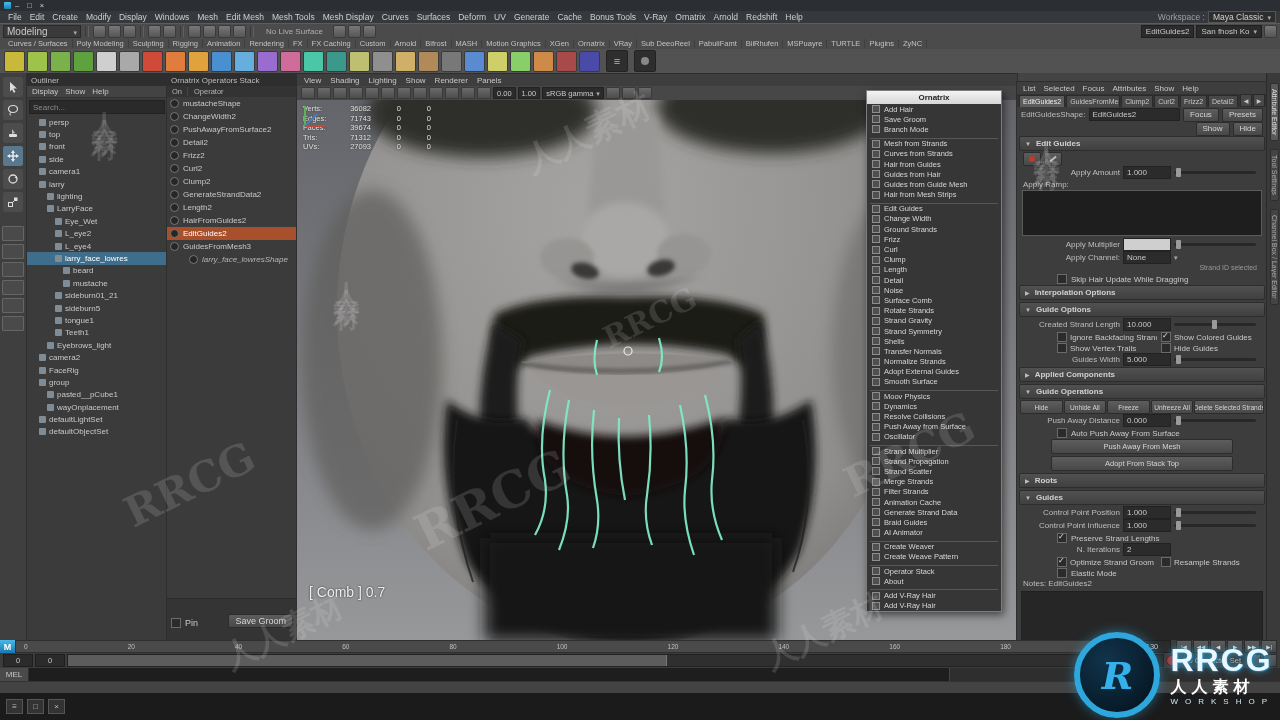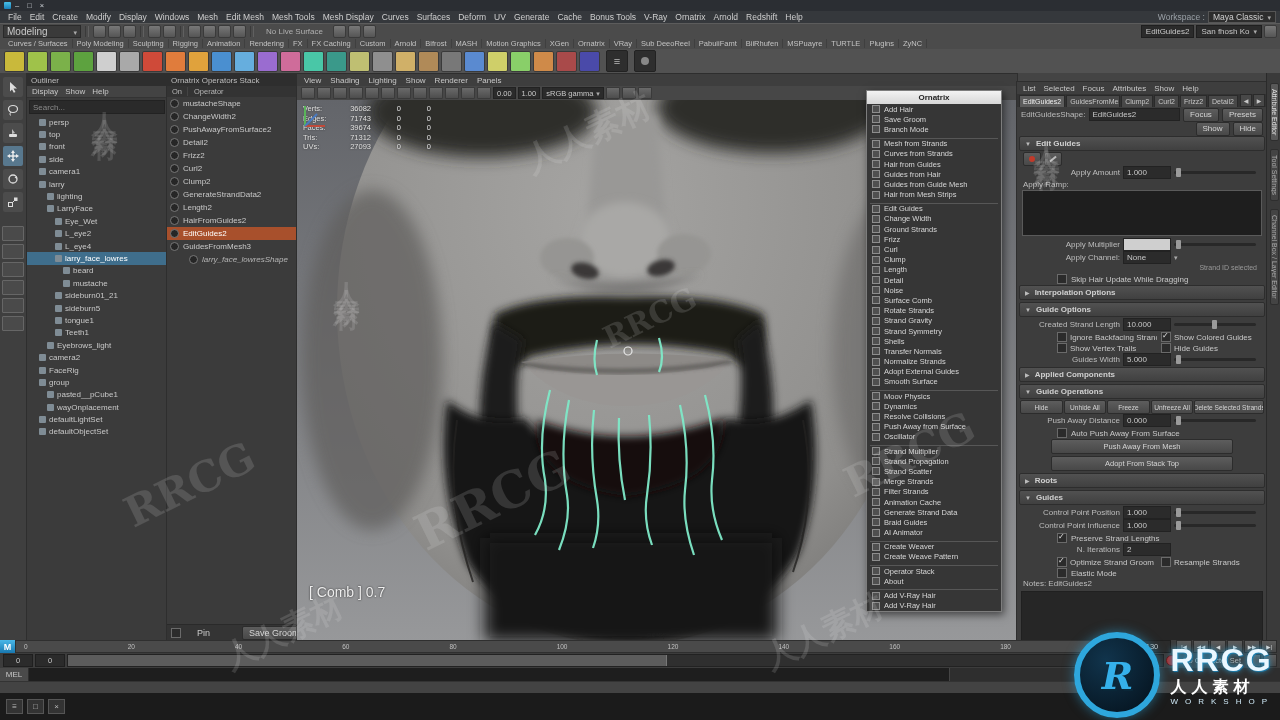--- a/index.html
+++ b/index.html
@@ -78,22 +78,22 @@
   .opstack{left:166px;top:0;width:130px;height:100%;background:#3b3b3b;border:1px solid #2e2e2e;
            display:flex;flex-direction:column;}
   .op-cols{height:11px;background:#333;display:flex;font-size:7.5px;align-items:center;color:#b5b5b5;flex:none;}
   .op-col-on{width:20px;text-align:center;border-right:1px solid #444;}
   .op-col-name{padding-left:6px;}
   .op-row{height:13px;display:flex;align-items:center;gap:4px;padding:0 3px;font-size:8px;white-space:nowrap;flex:none;}
   .op-dot{width:7px;height:7px;border-radius:50%;background:#262626;border:1px solid #777;flex:none;}
   .op-row.selected{background:#a8502c;color:#fff;}
   .op-row.shape{font-style:italic;color:#b5b5b5;padding-left:22px;}
   .op-spacer{flex:1;}
-  .pin-row{height:16px;background:#343434;border-top:1px solid #2a2a2a;display:flex;align-items:center;
-           gap:16px;padding:0 4px;flex:none;}
+  .pin-row{height:16px;background:#343434;border-top:1px solid #2a2a2a;display:flex;align-items:flex-end;
+           gap:4px;padding:13px 4px;flex:none;}
   .btn{background:linear-gradient(#5d5d5d,#484848);border:1px solid #2c2c2c;border-radius:2px;
        display:flex;align-items:center;justify-content:center;padding:0 6px;height:12px;color:#d5d5d5;white-space:nowrap;}
   .pin-spacer{flex:1;}
 
   
   .viewport{left:296px;top:0;width:720px;height:100%;background:#000;border:1px solid #2e2e2e;
             display:flex;flex-direction:column;}
   .vp-menus{height:12px;background:#3e3e3e;display:flex;gap:9px;padding:0 7px;font-size:8px;align-items:center;flex:none;}
   .vp-iconbar{height:14px;background:#474747;display:flex;align-items:center;gap:2px;padding:0 4px;flex:none;overflow:hidden;}
   .vp-mini{width:12px;height:10px;background:linear-gradient(#6a6a6a,#4d4d4d);border:1px solid #3a3a3a;border-radius:1px;flex:none;}

